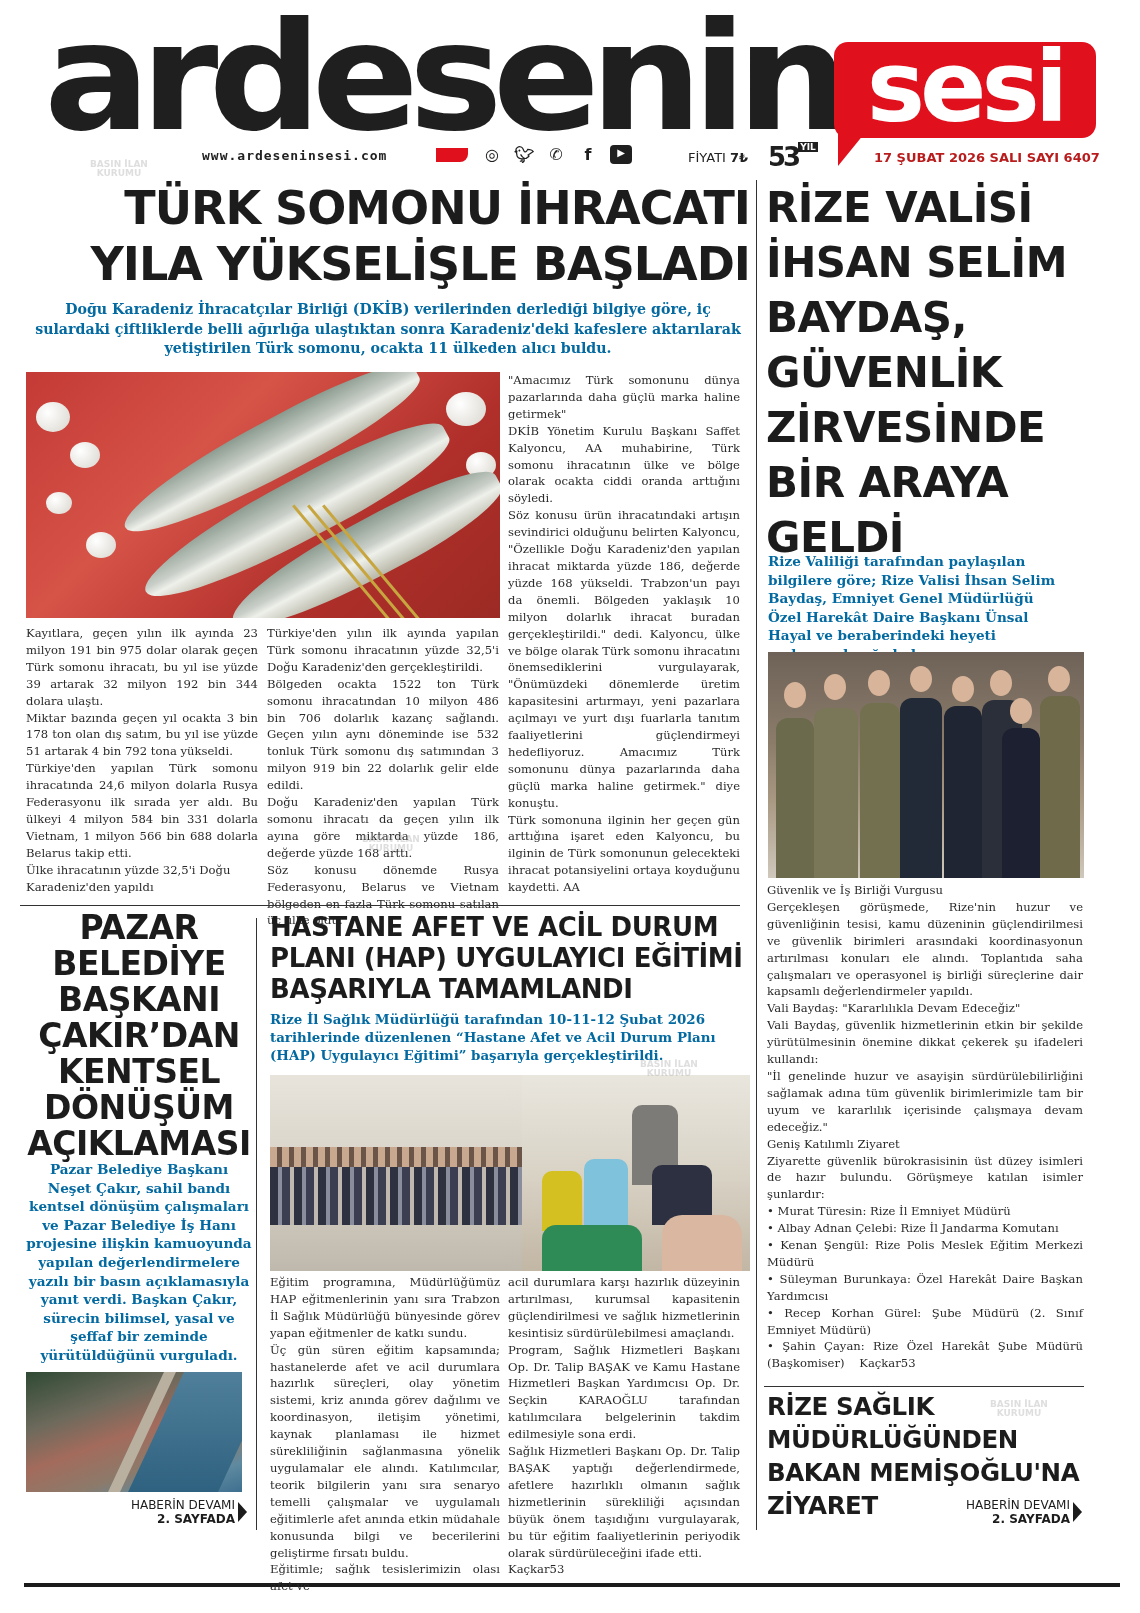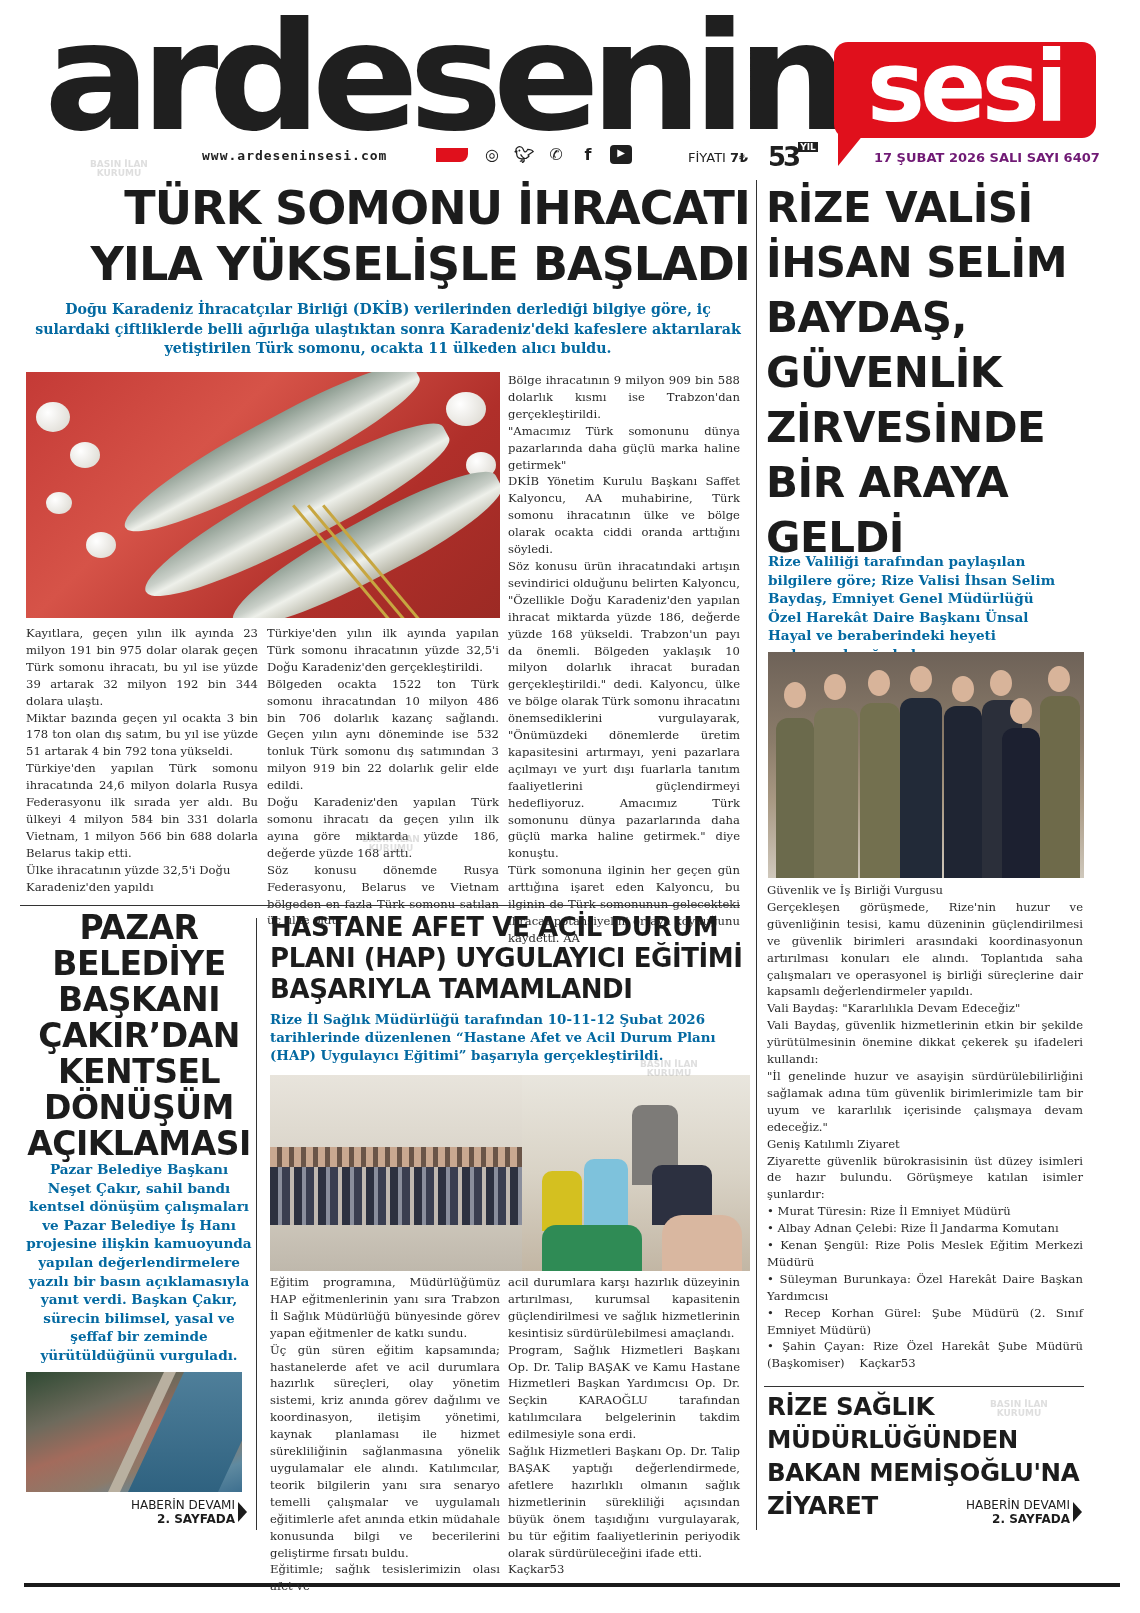--- a/index.html
+++ b/index.html
@@ -13,21 +13,21 @@
   .logo-sesi::after { content: ""; position: absolute; left: 4px; bottom: -28px; border-left: 0 solid transparent; border-right: 26px solid transparent; border-top: 32px solid #e0101c; }
   .url { position: absolute; left: 186px; top: 148px; font-family: "DejaVu Sans Mono", monospace; font-size: 13px; font-weight: bold; letter-spacing: 1px; color: #222; }
   .red-mark { position: absolute; left: 420px; top: 148px; width: 32px; height: 14px; background: #e0101c; border-radius: 0 0 8px 0; }
   .socials { position: absolute; left: 466px; top: 145px; display: flex; gap: 12px; font-family: "DejaVu Sans", sans-serif; font-size: 16px; font-weight: bold; color: #1f1f1f; }
   .socials span { display: inline-block; width: 20px; text-align: center; }
   .yt { background: #1f1f1f; color: #fff !important; border-radius: 4px; font-size: 10px !important; line-height: 16px; width: 22px !important; }
   .price { position: absolute; left: 672px; top: 150px; font-family: "DejaVu Sans", sans-serif; font-size: 13px; color: #222; }
   .price b { font-weight: bold; }
   .anniv { position: absolute; left: 752px; top: 142px; font-family: "DejaVu Sans", sans-serif; font-weight: 900; font-size: 26px; letter-spacing: -3px; color: #1f1f1f; }
   .anniv small { font-size: 9px; background: #1f1f1f; color: #fff; padding: 0 2px; vertical-align: top; letter-spacing: 0; }
-  .dateline { position: absolute; left: 858px; top: 150px; font-family: "DejaVu Sans", sans-serif; font-weight: bold; font-size: 13px; color: #701a75; }
+  .dateline { position: absolute; left: 858px; top: 150px; font-family: "DejaVu Sans", sans-serif; font-weight: bold; font-size: 13px; color: #b91c1c; }
 
   
   .hl { font-family: "DejaVu Sans", sans-serif; font-weight: 900; color: #1c1c1c; text-transform: none; }
   .lead { font-family: "DejaVu Serif", serif; font-weight: bold; color: #0369a1; }
   .body { font-family: "DejaVu Serif", serif; font-size: 11.6px; line-height: 16.9px; color: #2a2a2a; text-align: justify; }
   .body p { margin: 0; }
 
   
   .main-title { position: absolute; left: 20px; top: 180px; width: 730px; text-align: right; font-size: 46px; line-height: 56px; letter-spacing: -1px; }
   .main-lead { position: absolute; left: 28px; top: 300px; width: 720px; text-align: center; font-size: 14.2px; line-height: 19.5px; }
@@ -117,21 +117,20 @@
   <p>Türkiye'den yapılan Türk somonu ihracatında 24,6 milyon dolarla Rusya Federasyonu ilk sırada yer aldı. Bu ülkeyi 4 milyon 584 bin 331 dolarla Vietnam, 1 milyon 566 bin 688 dolarla Belarus takip etti.</p>
   <p style="text-align:left">Ülke ihracatının yüzde 32,5'i Doğu Karadeniz'den yapıldı</p>
 </div>
 <div class="body col2">
   <p>Türkiye'den yılın ilk ayında yapılan Türk somonu ihracatının yüzde 32,5'i Doğu Karadeniz'den gerçekleştirildi.</p>
   <p>Bölgeden ocakta 1522 ton Türk somonu ihracatından 10 milyon 486 bin 706 dolarlık kazanç sağlandı. Geçen yılın aynı döneminde ise 532 tonluk Türk somonu dış satımından 3 milyon 919 bin 22 dolarlık gelir elde edildi.</p>
   <p>Doğu Karadeniz'den yapılan Türk somonu ihracatı da geçen yılın ilk ayına göre miktarda yüzde 186, değerde yüzde 168 arttı.</p>
   <p>Söz konusu dönemde Rusya Federasyonu, Belarus ve Vietnam bölgeden en fazla Türk somonu satılan üç ülke oldu.</p>
 </div>
 <div class="body col3">
-  <p>Bölge ihracatının 9 milyon 909 bin 588 dolarlık kısmı ise Trabzon'dan gerçekleştirildi.</p>
   <p>"Amacımız Türk somonunu dünya pazarlarında daha güçlü marka haline getirmek"</p>
   <p>DKİB Yönetim Kurulu Başkanı Saffet Kalyoncu, AA muhabirine, Türk somonu ihracatının ülke ve bölge olarak ocakta ciddi oranda arttığını söyledi.</p>
   <p>Söz konusu ürün ihracatındaki artışın sevindirici olduğunu belirten Kalyoncu, "Özellikle Doğu Karadeniz'den yapılan ihracat miktarda yüzde 186, değerde yüzde 168 yükseldi. Trabzon'un payı da önemli. Bölgeden yaklaşık 10 milyon dolarlık ihracat buradan gerçekleştirildi." dedi. Kalyoncu, ülke ve bölge olarak Türk somonu ihracatını önemsediklerini vurgulayarak, "Önümüzdeki dönemlerde üretim kapasitesini artırmayı, yeni pazarlara açılmayı ve yurt dışı fuarlarla tanıtım faaliyetlerini güçlendirmeyi hedefliyoruz. Amacımız Türk somonunu dünya pazarlarında daha güçlü marka haline getirmek." diye konuştu.</p>
   <p>Türk somonuna ilginin her geçen gün arttığına işaret eden Kalyoncu, bu ilginin de Türk somonunun gelecekteki ihracat potansiyelini ortaya koyduğunu kaydetti. AA</p>
 </div>
 
 <div class="vline" style="left:756px;top:180px;width:1px;height:1350px"></div>
 <div class="hr" style="left:20px;top:905px;width:720px;height:1px"></div>
 <div class="vline" style="left:256px;top:918px;width:1px;height:612px"></div>
 <div class="hr" style="left:764px;top:1386px;width:320px;height:1px"></div>

